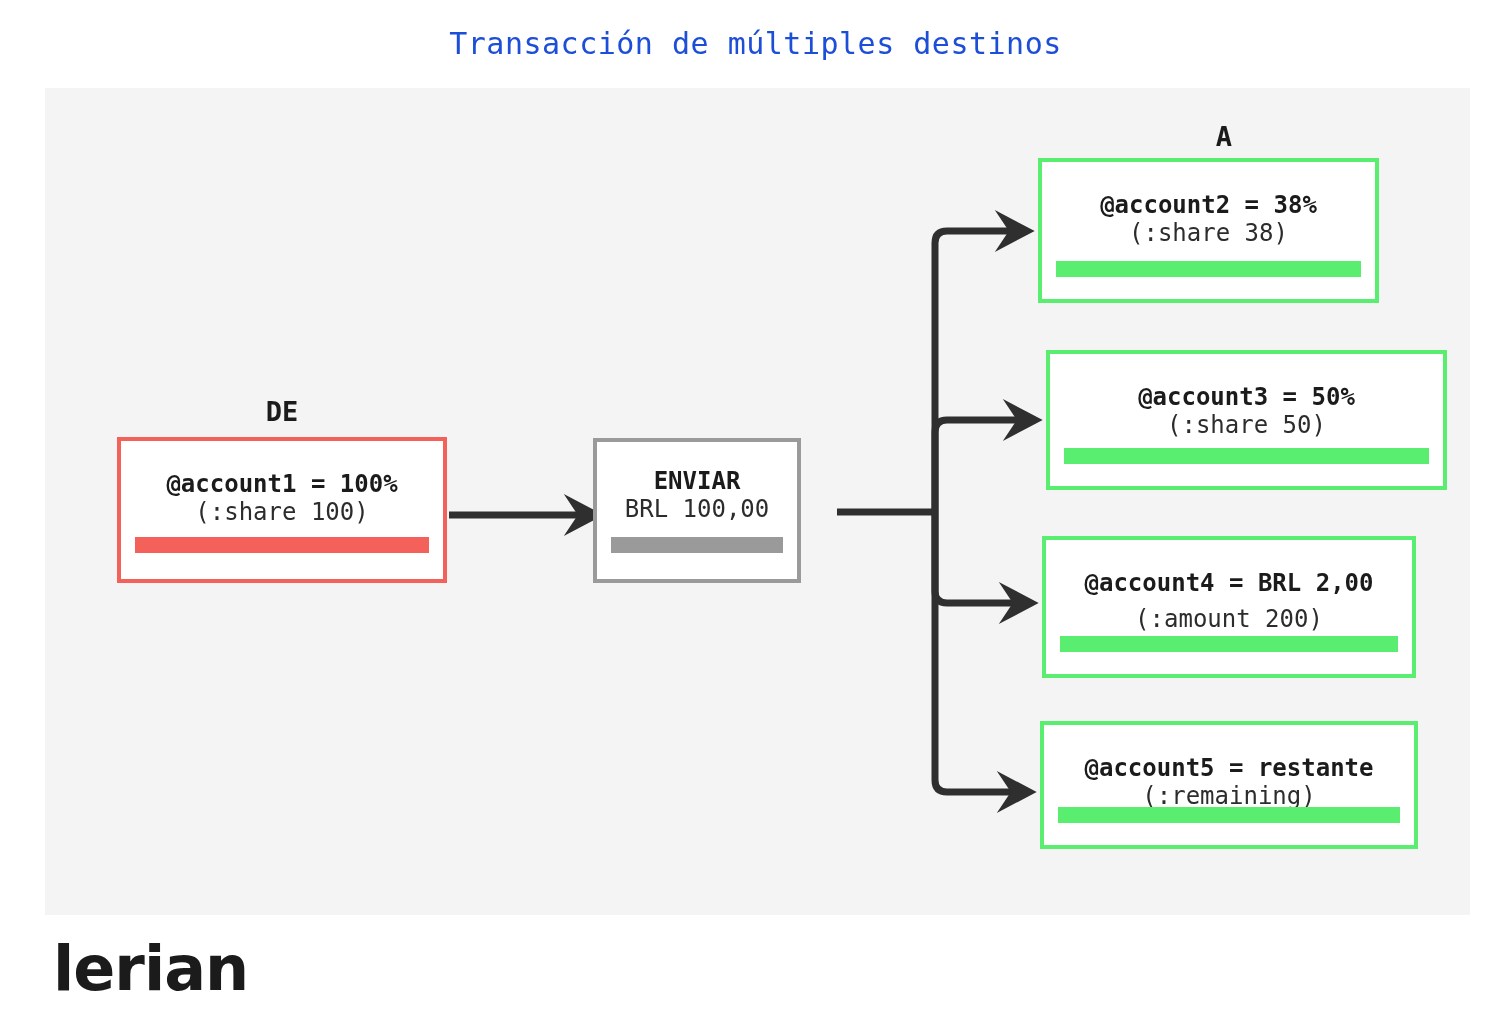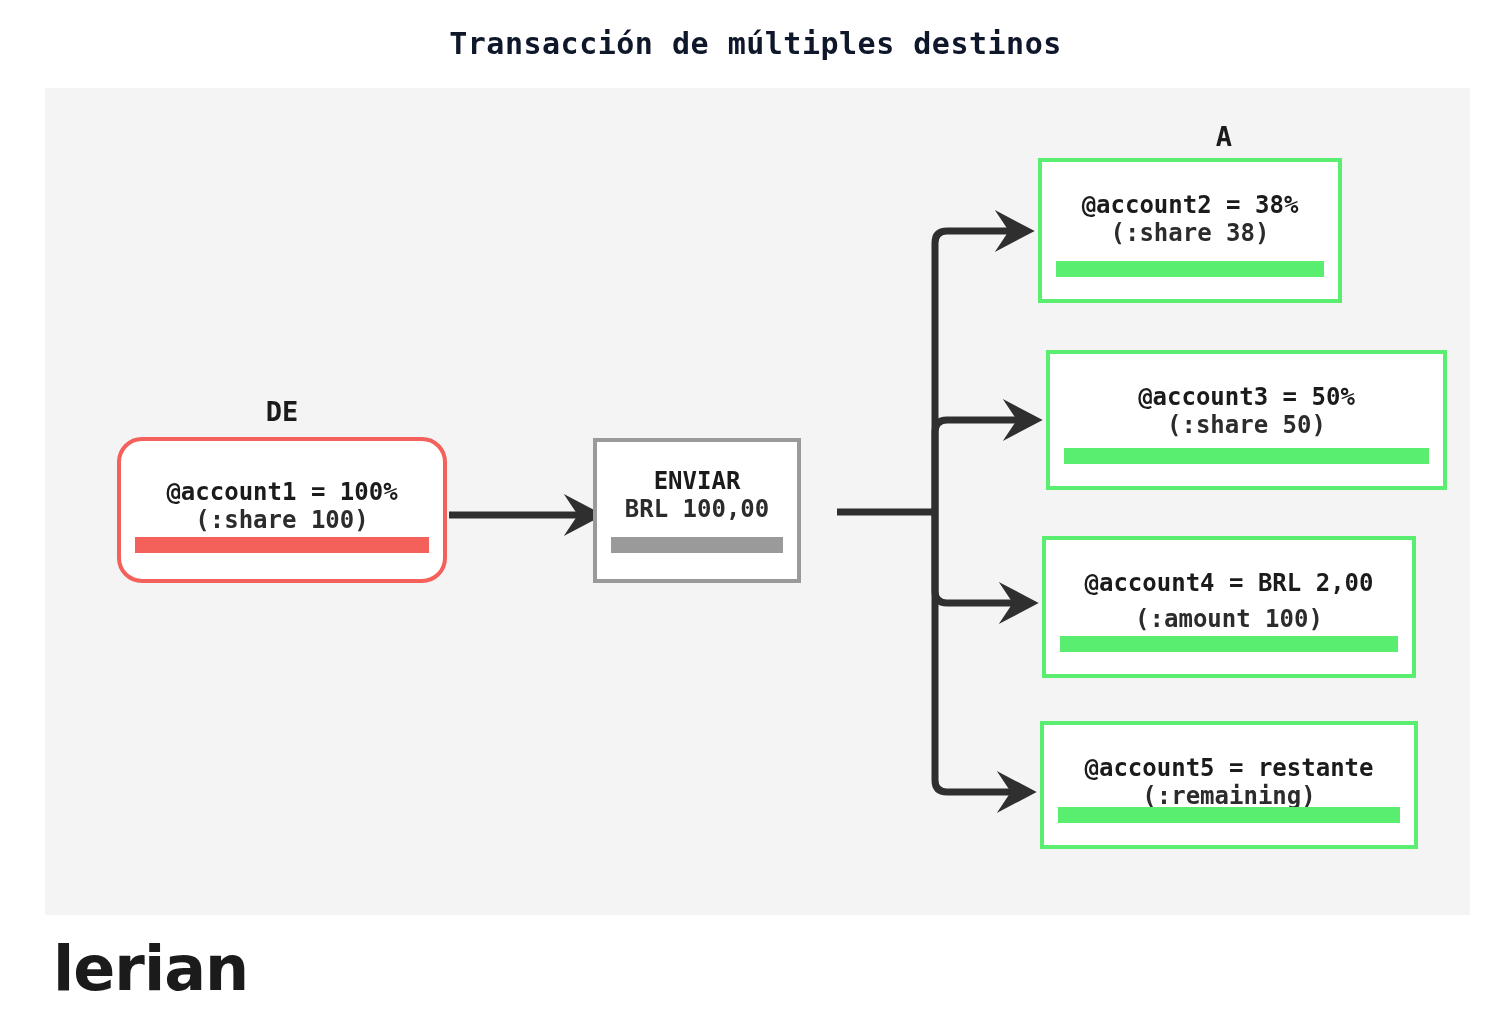--- a/index.html
+++ b/index.html
@@ -10,24 +10,24 @@
     overflow: hidden;
   }
   #root { position: relative; width: 1511px; height: 1033px; }
 
   
   .title {
     position: absolute;
     left: 0; top: 26px; width: 1511px;
     text-align: center;
     font-family: "DejaVu Sans Mono", monospace;
-    font-weight: bold;
+    font-weight: normal;
     font-size: 30px;
     letter-spacing: 0.5px;
-    color: #0f172a;
+    color: #1d4ed8;
     white-space: nowrap;
   }
 
   
   .panel {
     position: absolute;
     left: 45px; top: 88px;
     width: 1425px; height: 827px;
     background: #f4f4f4;
   }
@@ -58,56 +58,55 @@
   .node .line1 {
     font-family: "DejaVu Sans Mono", monospace;
     font-weight: bold;
     font-size: 24px;
     color: #1b1b1b;
     white-space: nowrap;
     line-height: 1.15;
   }
   .node .line2 {
     font-family: "DejaVu Sans Mono", monospace;
-    font-weight: bold;
+    font-weight: normal;
     font-size: 24px;
     color: #2c2c2c;
     white-space: nowrap;
     line-height: 1.15;
   }
   .node .bar {
     position: absolute;
     left: 14px; right: 14px;
     height: 16px;
   }
 
   
   .node.source {
     left: 117px; top: 437px; width: 330px; height: 146px;
     border-color: #f4615a; border-width: 4px;
-    padding-top: 38px;
-    border-radius: 25px;
+    padding-top: 30px;
   }
   .node.source .bar { background: #f4615a; bottom: 26px; }
 
   
   .node.operation {
     left: 593px; top: 438px; width: 208px; height: 145px;
     border-color: #9a9a9a; border-width: 4px;
     padding-top: 26px;
   }
   .node.operation .bar { background: #9a9a9a; bottom: 26px; }
 
   
   .node.dest {
     border-color: #5aee70; border-width: 4px;
     padding-top: 30px;
   }
   .node.dest .bar { background: #5aee70; bottom: 22px; }
-  .node.dest-0 { left: 1038px; top: 158px;  width: 304px; height: 145px; }
+  .node.dest-0 { left: 1038px; top: 158px;  width: 341px; height: 145px; }
   .node.dest-1 { left: 1046px; top: 350px;  width: 401px; height: 140px; }
   .node.dest-2 { left: 1042px; top: 536px;  width: 374px; height: 142px; gap: 8px; }
   .node.dest-3 { left: 1040px; top: 721px;  width: 378px; height: 128px; }
 
   
   .connectors {
     position: absolute;
     left: 0; top: 0;
     width: 1511px; height: 1033px;
     pointer-events: none;
@@ -174,21 +173,21 @@
   </div>
 
   <div class="node dest dest-1">
     <div class="line1">@account3 = 50%</div>
     <div class="line2">(:share 50)</div>
     <div class="bar"></div>
   </div>
 
   <div class="node dest dest-2">
     <div class="line1">@account4 = BRL 2,00</div>
-    <div class="line2">(:amount 100)</div>
+    <div class="line2">(:amount 200)</div>
     <div class="bar"></div>
   </div>
 
   <div class="node dest dest-3">
     <div class="line1">@account5 = restante</div>
     <div class="line2">(:remaining)</div>
     <div class="bar"></div>
   </div>
 
   <div class="logo">lerian</div>

